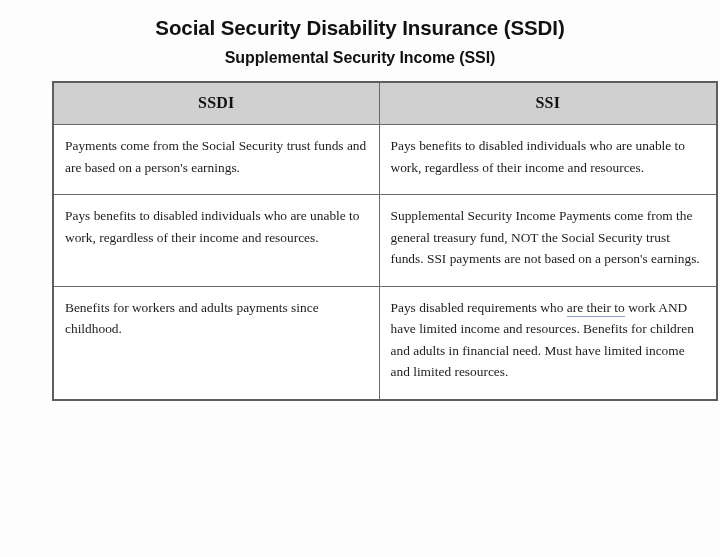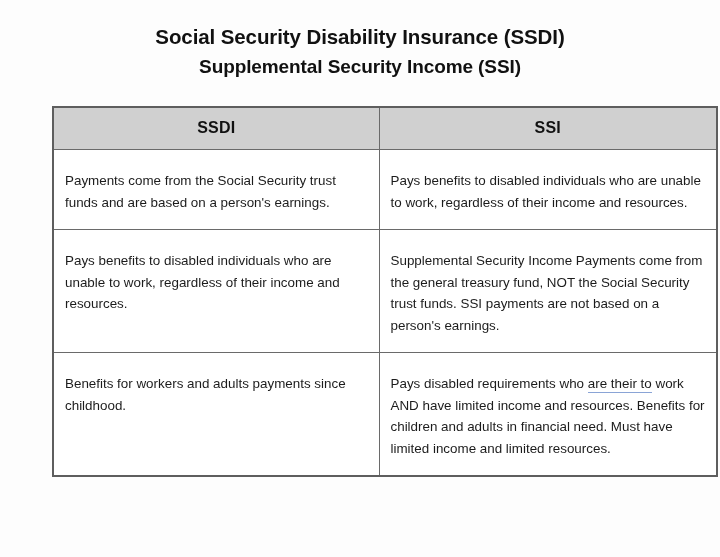--- a/index.html
+++ b/index.html
@@ -18,54 +18,55 @@
 
   .page {
     position: relative;
     width: 720px;
     height: 557px;
     box-sizing: border-box;
   }
 
   
   .title-block {
-    padding-top: 22px;
+    padding-top: 13px;
     text-align: center;
   }
   .title-line {
     font-weight: bold;
     color: #111111;
     letter-spacing: -0.1px;
   }
   .title-line-1 {
     font-size: 20.5px;
     line-height: 30px;
   }
   .title-line-2 {
     font-size: 20.5px;
     line-height: 31px;
     position: relative;
   }
   .title-line-3 {
-    font-size: 19px;
+    font-size: 16px;
     line-height: 30px;
   }
   .text-caret {
     display: inline-block;
     width: 1px;
     height: 21px;
     background: #3a3a3a;
     vertical-align: -4px;
     margin-left: 6px;
   }
 
   
   .table-wrap {
-    margin: 24px auto 0 auto;
+    margin: 8px auto 0 auto;
     width: 616px;
+    font-family: Liberation Serif, serif;
   }
   table.cmp {
     width: 664px;
     border-collapse: collapse;
     table-layout: fixed;
     border: 2px solid #5e5e5e;
     background: #ffffff;
   }
   table.cmp col.c-left  { width: 326px; }
   table.cmp col.c-right { width: 338px; }
@@ -79,21 +80,21 @@
     text-align: center;
     padding: 11px 8px 12px 8px;
     letter-spacing: 0.2px;
   }
   table.cmp td {
     border: 1px solid #6a6a6a;
     vertical-align: top;
     font-size: 13.4px;
     line-height: 21.5px;
     color: #1c1c1c;
-    padding: 20px 11px 16px 11px;
+    padding: 10px 11px 16px 11px;
     background: #ffffff;
   }
   table.cmp td.pad-tall { padding-bottom: 22px; }
 
   
   .underline-phrase {
     border-bottom: 1.5px solid #8aa4d6;
     padding-bottom: 1px;
   }
 </style>

